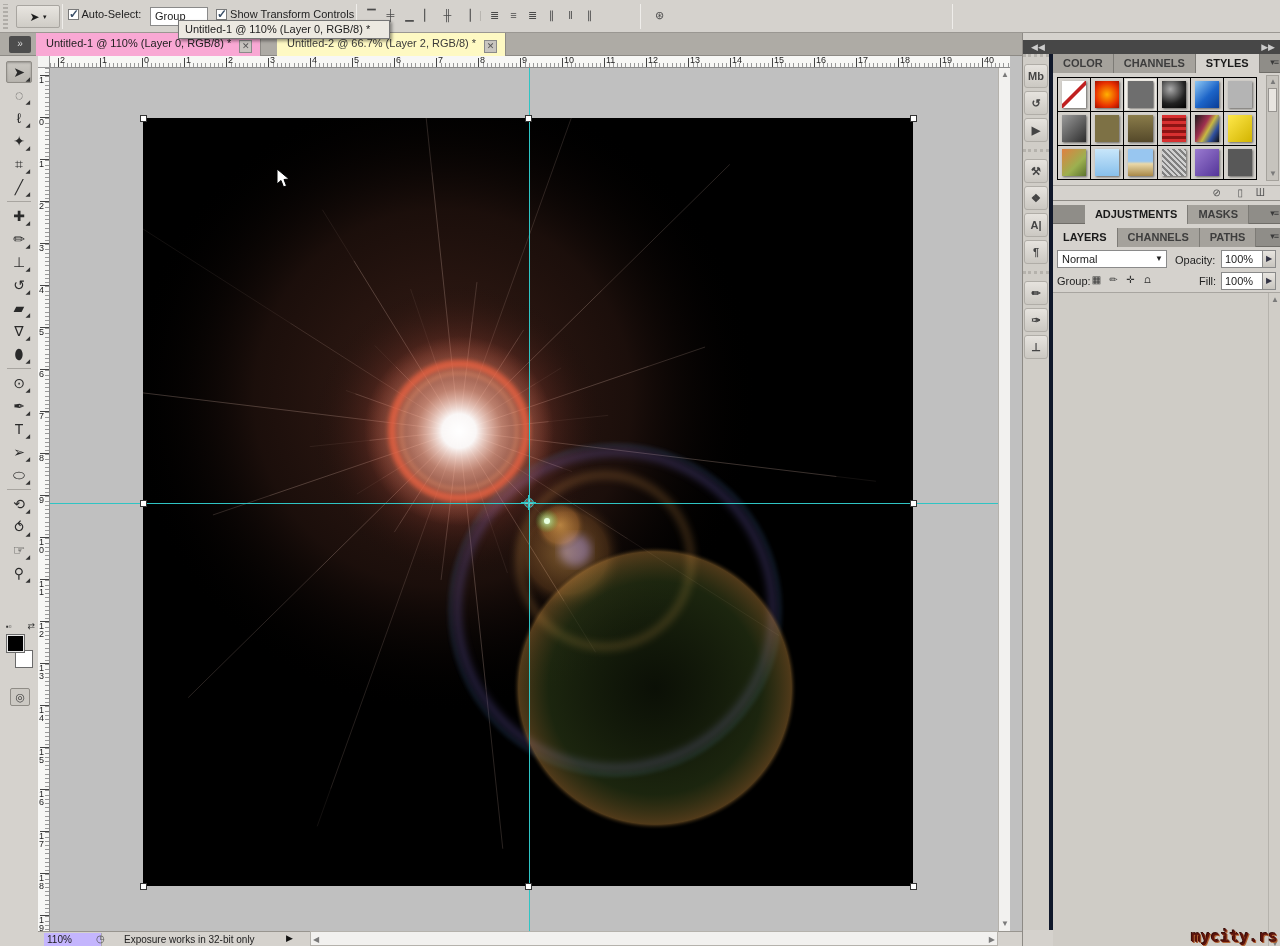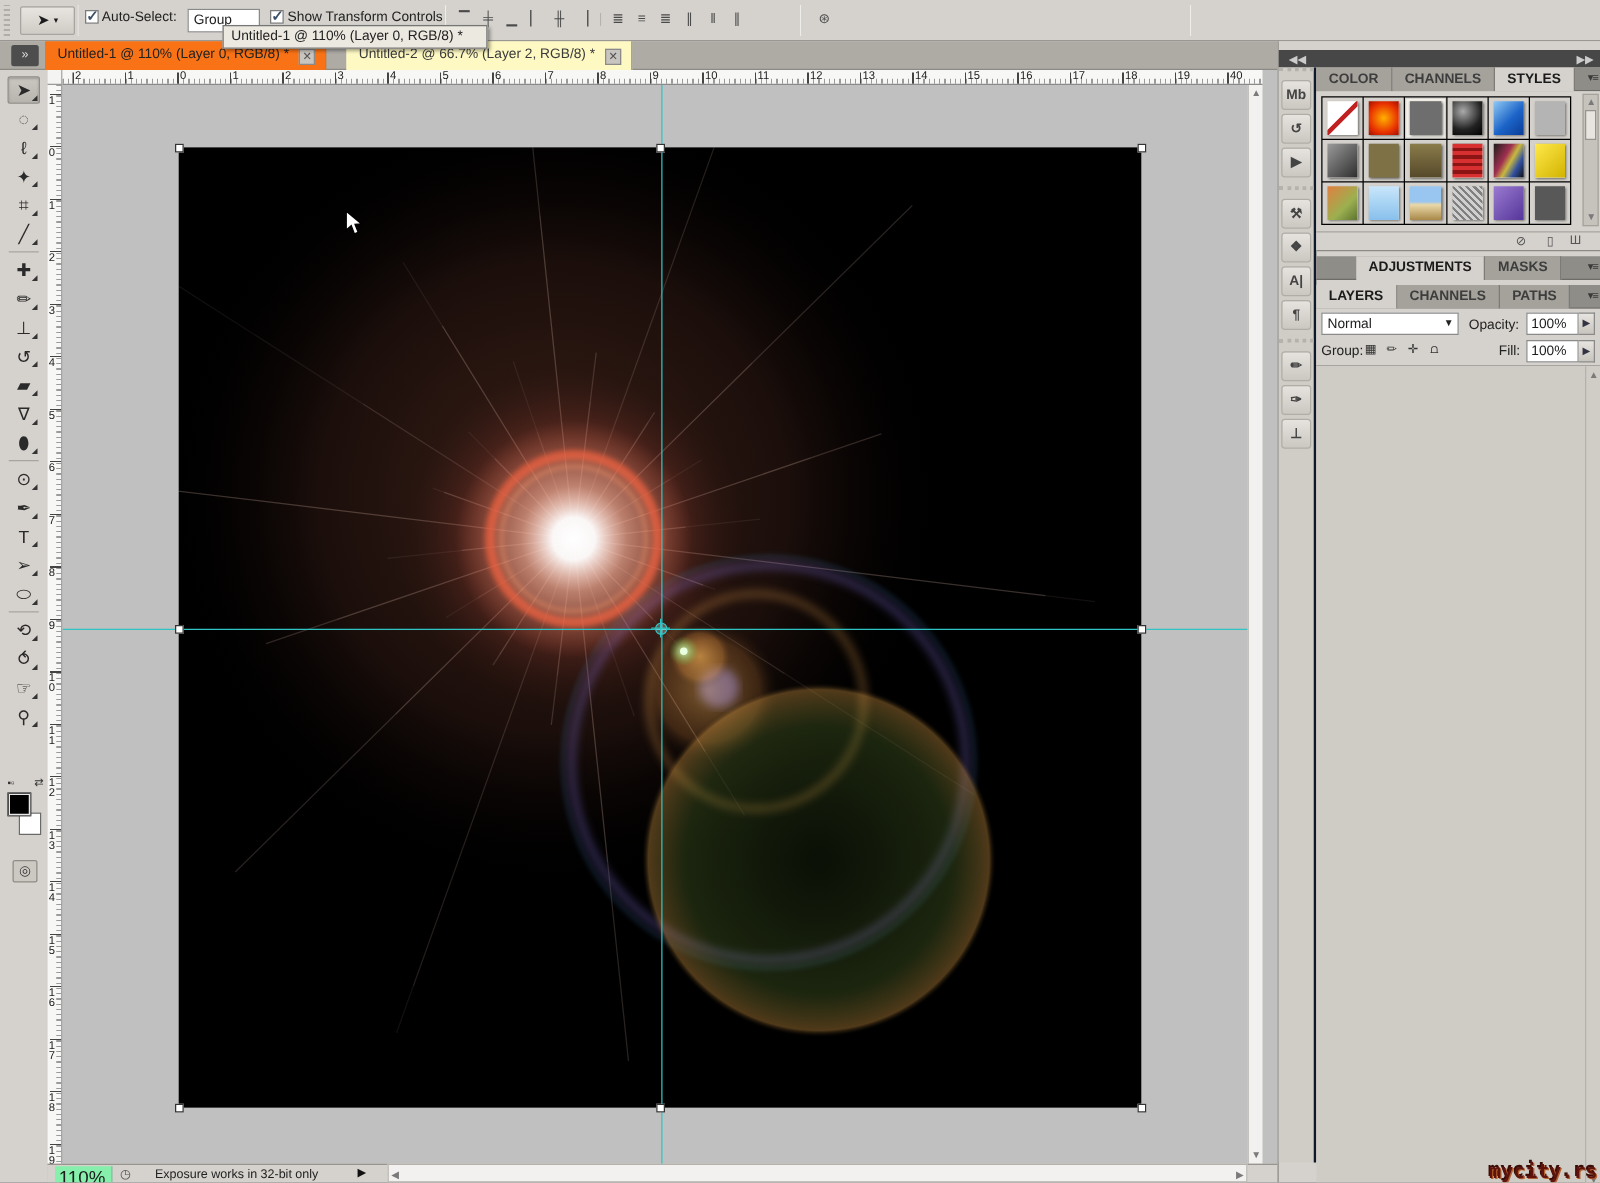--- a/index.html
+++ b/index.html
@@ -27,21 +27,21 @@
   #align-icons{position:absolute;left:362px;top:6px;white-space:nowrap;}
   #auto-align{position:absolute;left:650px;top:6px;}
 
   
   #tab-strip{position:absolute;left:0;top:33px;width:1022px;height:23px;background:#aeaba5;
     border-bottom:1px solid #8d8a85;}
   #tab-overflow{position:absolute;left:9px;top:3px;width:22px;height:17px;background:#4d4d4d;
     color:#d8d8d8;text-align:center;line-height:16px;font-size:10px;border-radius:2px;}
   .doc-tab{position:absolute;top:0;height:23px;padding:4px 8px 0 10px;white-space:nowrap;
     border-right:1px solid #8d8a85;font-size:11px;}
-  .doc-tab.active{background:#f97316;color:#222;}
+  .doc-tab.active{background:#f9a8d4;color:#222;}
   .doc-tab.inactive{background:#fef9c3;color:#3a3a3a;}
   .tab-close{display:inline-block;width:13px;height:13px;margin-left:8px;border:1px solid #8a8a8a;
     background:#c8c5c0;text-align:center;line-height:11px;font-size:9px;color:#555;vertical-align:-2px;}
 
   
   #tooltip{position:absolute;left:178px;top:20px;width:212px;height:19px;background:#ece9e1;
     border:1px solid #767676;box-shadow:2px 2px 3px rgba(0,0,0,.4);z-index:60;
     font-size:11px;line-height:17px;padding-left:6px;color:#222;white-space:nowrap;}
 
   
@@ -85,30 +85,30 @@
   #refpoint::before{content:"";position:absolute;left:3px;top:3px;width:8px;height:8px;border:1px solid #2fc4c4;border-radius:50%;background:rgba(255,255,255,.25);}
   #refpoint::after{content:"";position:absolute;left:7px;top:0;width:1px;height:15px;background:#2fc4c4;box-shadow:0 0 0 0 #000;}
   #refpoint .hbar{position:absolute;left:0;top:7px;width:15px;height:1px;background:#2fc4c4;}
   #cursor{position:absolute;left:226px;top:100px;z-index:50;}
   
   #vscroll{position:absolute;right:12px;top:12px;width:12px;height:863px;background:#f2f1ef;border-left:1px solid #b5b2ac;}
   #hscroll{position:absolute;left:272px;bottom:0;width:688px;height:15px;background:#f2f1ef;border:1px solid #b5b2ac;}
   .sb-arrow{color:#7a7a7a;font-size:8px;position:absolute;line-height:10px;}
   
   #status-bar{position:absolute;left:0;bottom:0;width:984px;height:15px;background:#d5d2cd;border-top:1px solid #98958f;}
-  #status-zoom{position:absolute;left:6px;top:1px;width:46px;height:13px;background:#86efac;border-right:1px solid #aaa;
-    padding:1px 3px;font-size:15px;}
+  #status-zoom{position:absolute;left:6px;top:1px;width:58px;height:13px;background:#c4b5fd;border-right:1px solid #aaa;
+    padding:1px 3px;font-size:10px;}
   #status-clock{position:absolute;left:58px;top:1px;width:16px;font-size:10px;color:#555;}
   #status-msg{position:absolute;left:86px;top:2px;font-size:10px;color:#222;white-space:nowrap;}
   #status-play{position:absolute;left:248px;top:1px;font-size:9px;color:#111;}
 
   
   #dock{position:absolute;left:1022px;top:33px;width:258px;height:913px;background:#d5d2cd;border-left:1px solid #8d8a85;}
   #dock-topbar{position:absolute;left:0;top:7px;width:258px;height:14px;background:#474747;color:#ccc;font-size:9px;}
-  #icon-strip{position:absolute;left:0;top:21px;width:30px;height:876px;background:#d0cdc7;border-right:2px solid #0f172a;}
+  #icon-strip{position:absolute;left:0;top:21px;width:30px;height:876px;background:#d0cdc7;border-right:4px solid #0f172a;}
   .strip-group{border-top:3px dotted #b5b2ac;padding:4px 0;}
   .strip-icon{width:24px;height:24px;margin:3px auto;border:1px solid #b0ada7;border-radius:3px;
     background:linear-gradient(#e6e3de,#cbc8c2);text-align:center;line-height:22px;font-size:11px;color:#444;font-weight:bold;}
   #panels{position:absolute;left:30px;top:21px;width:228px;height:892px;}
   .ptab-row{position:relative;height:19px;background:#8f8d88;border-bottom:1px solid #6f6d68;}
   .ptab{display:inline-block;height:19px;padding:3px 10px 0;font-weight:bold;font-size:11px;color:#3d3d3d;
     background:#a5a29c;border-right:1px solid #7d7b76;}
   .ptab.active{background:#d5d2cd;color:#1a1a1a;}
   .pmenu{position:absolute;right:3px;top:3px;color:#3a3a3a;font-size:9px;letter-spacing:-1px;}
   

